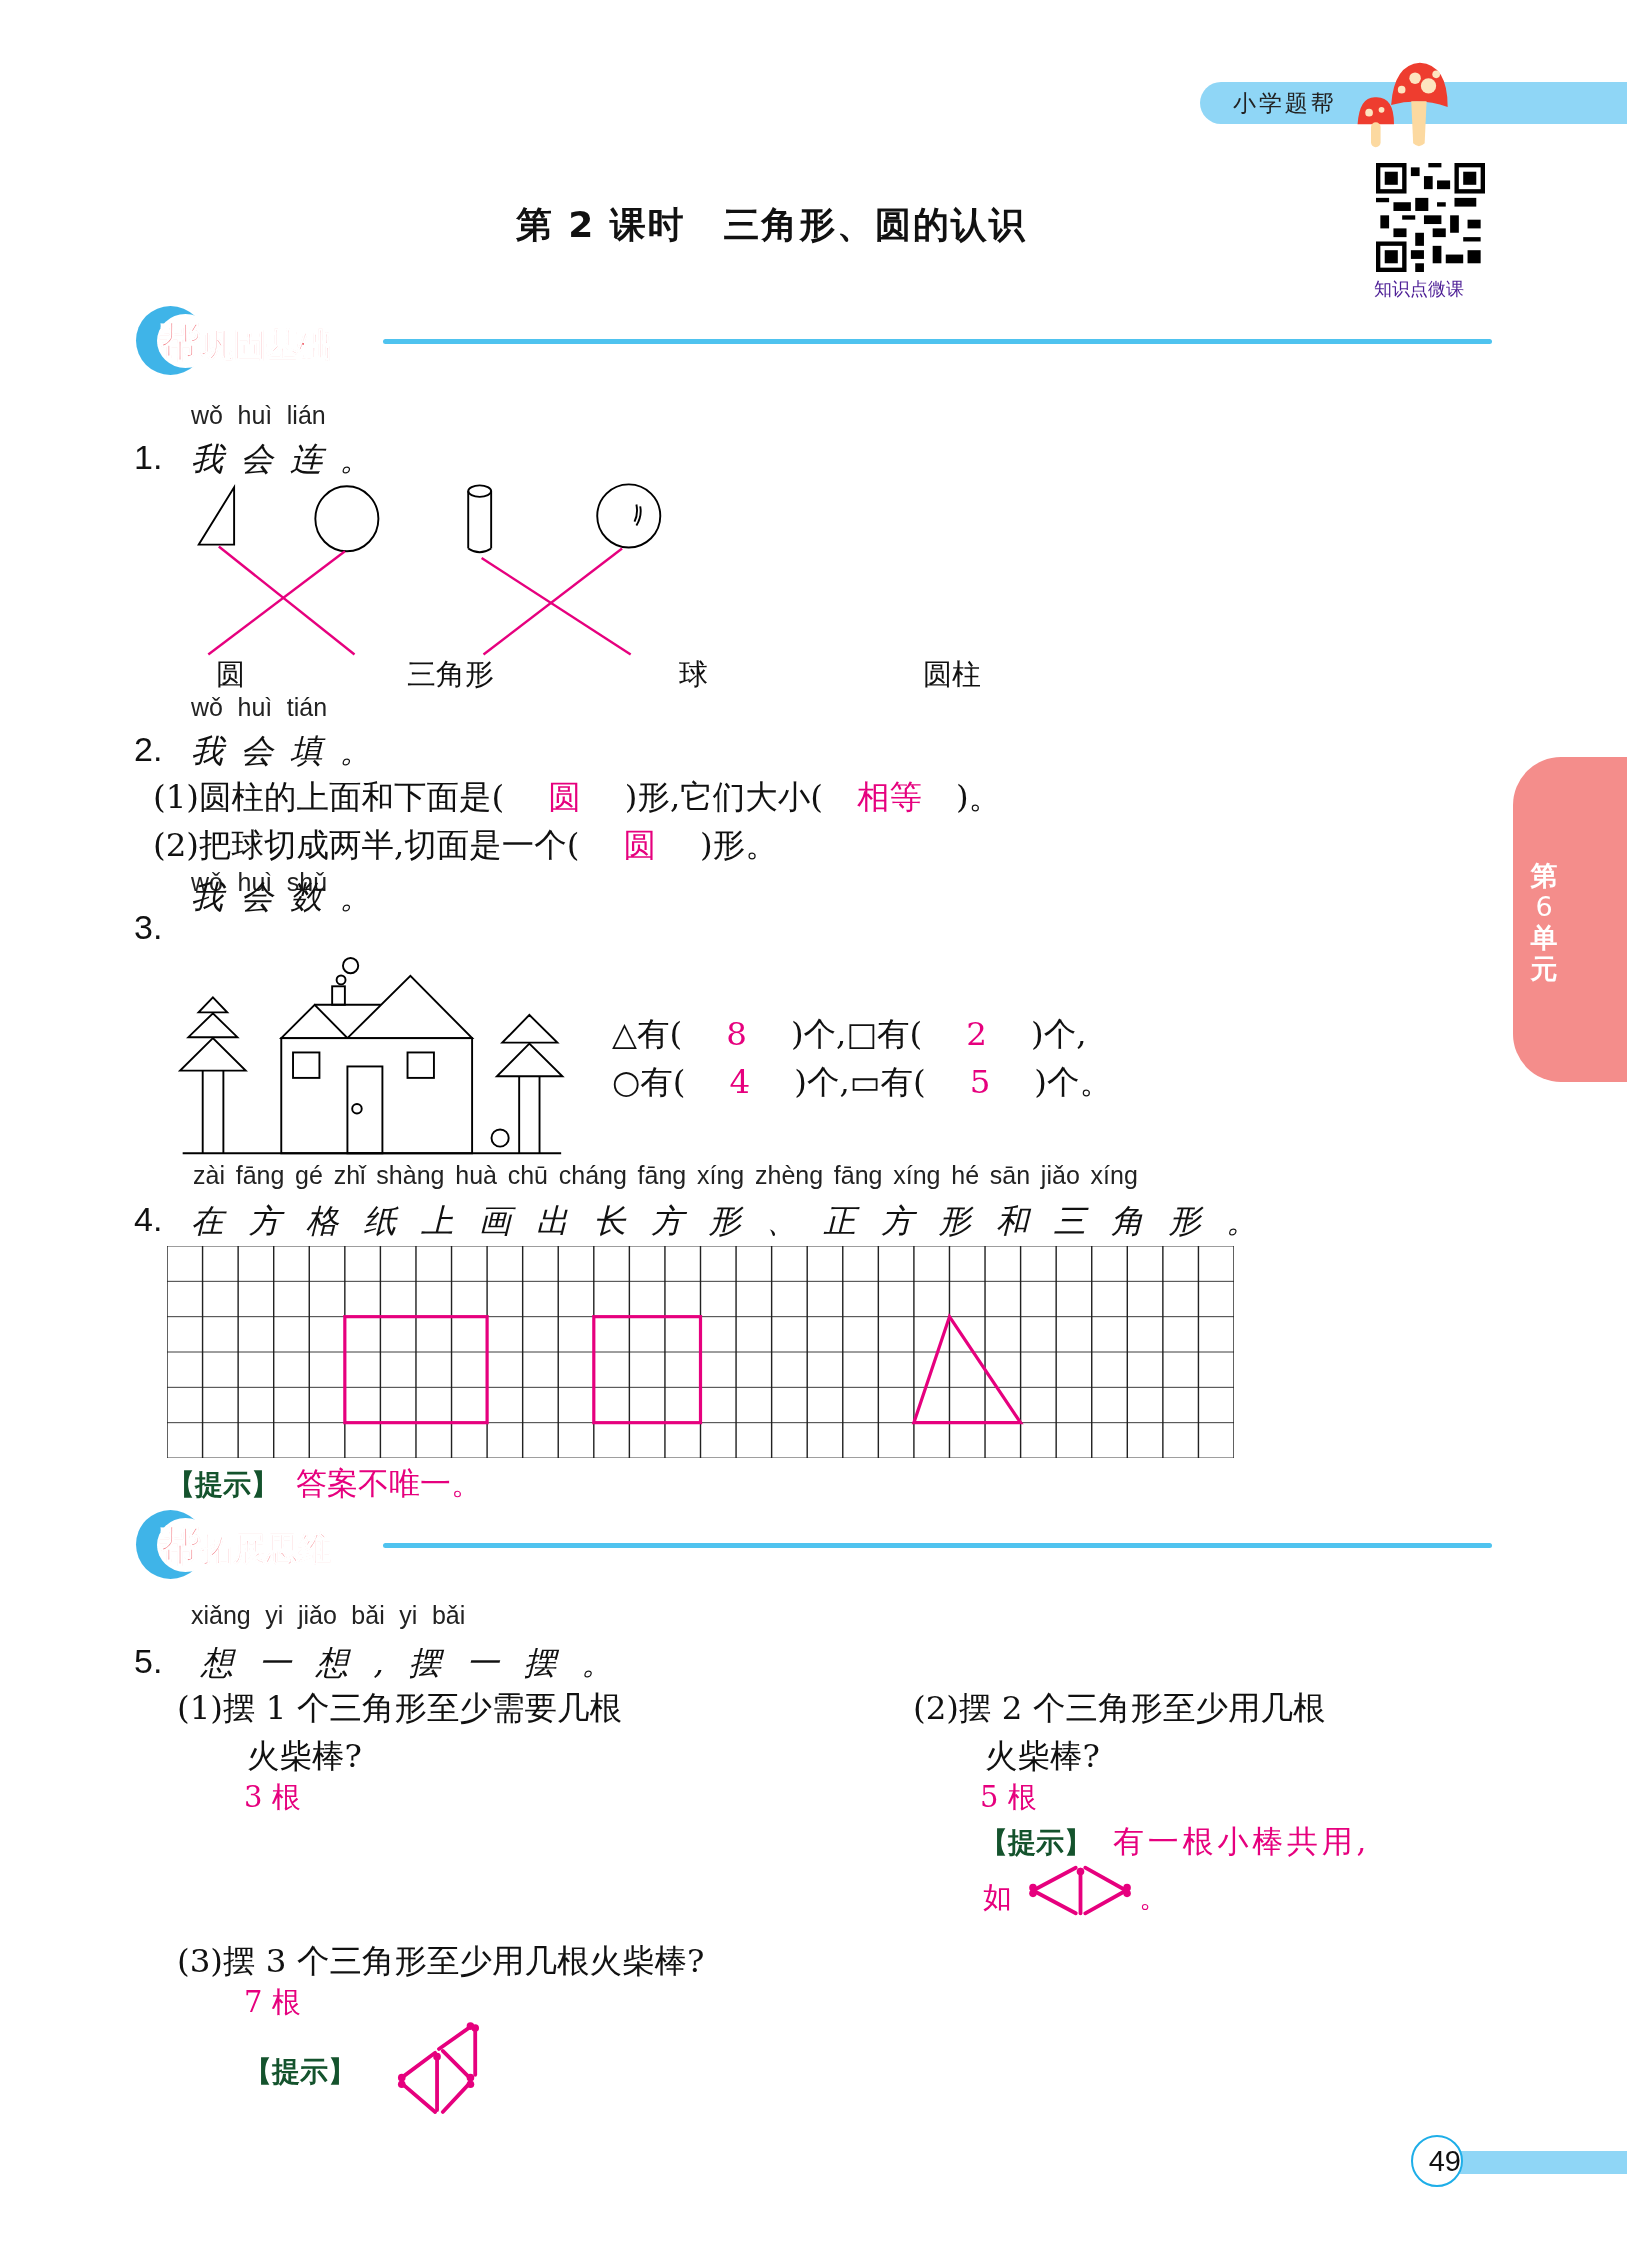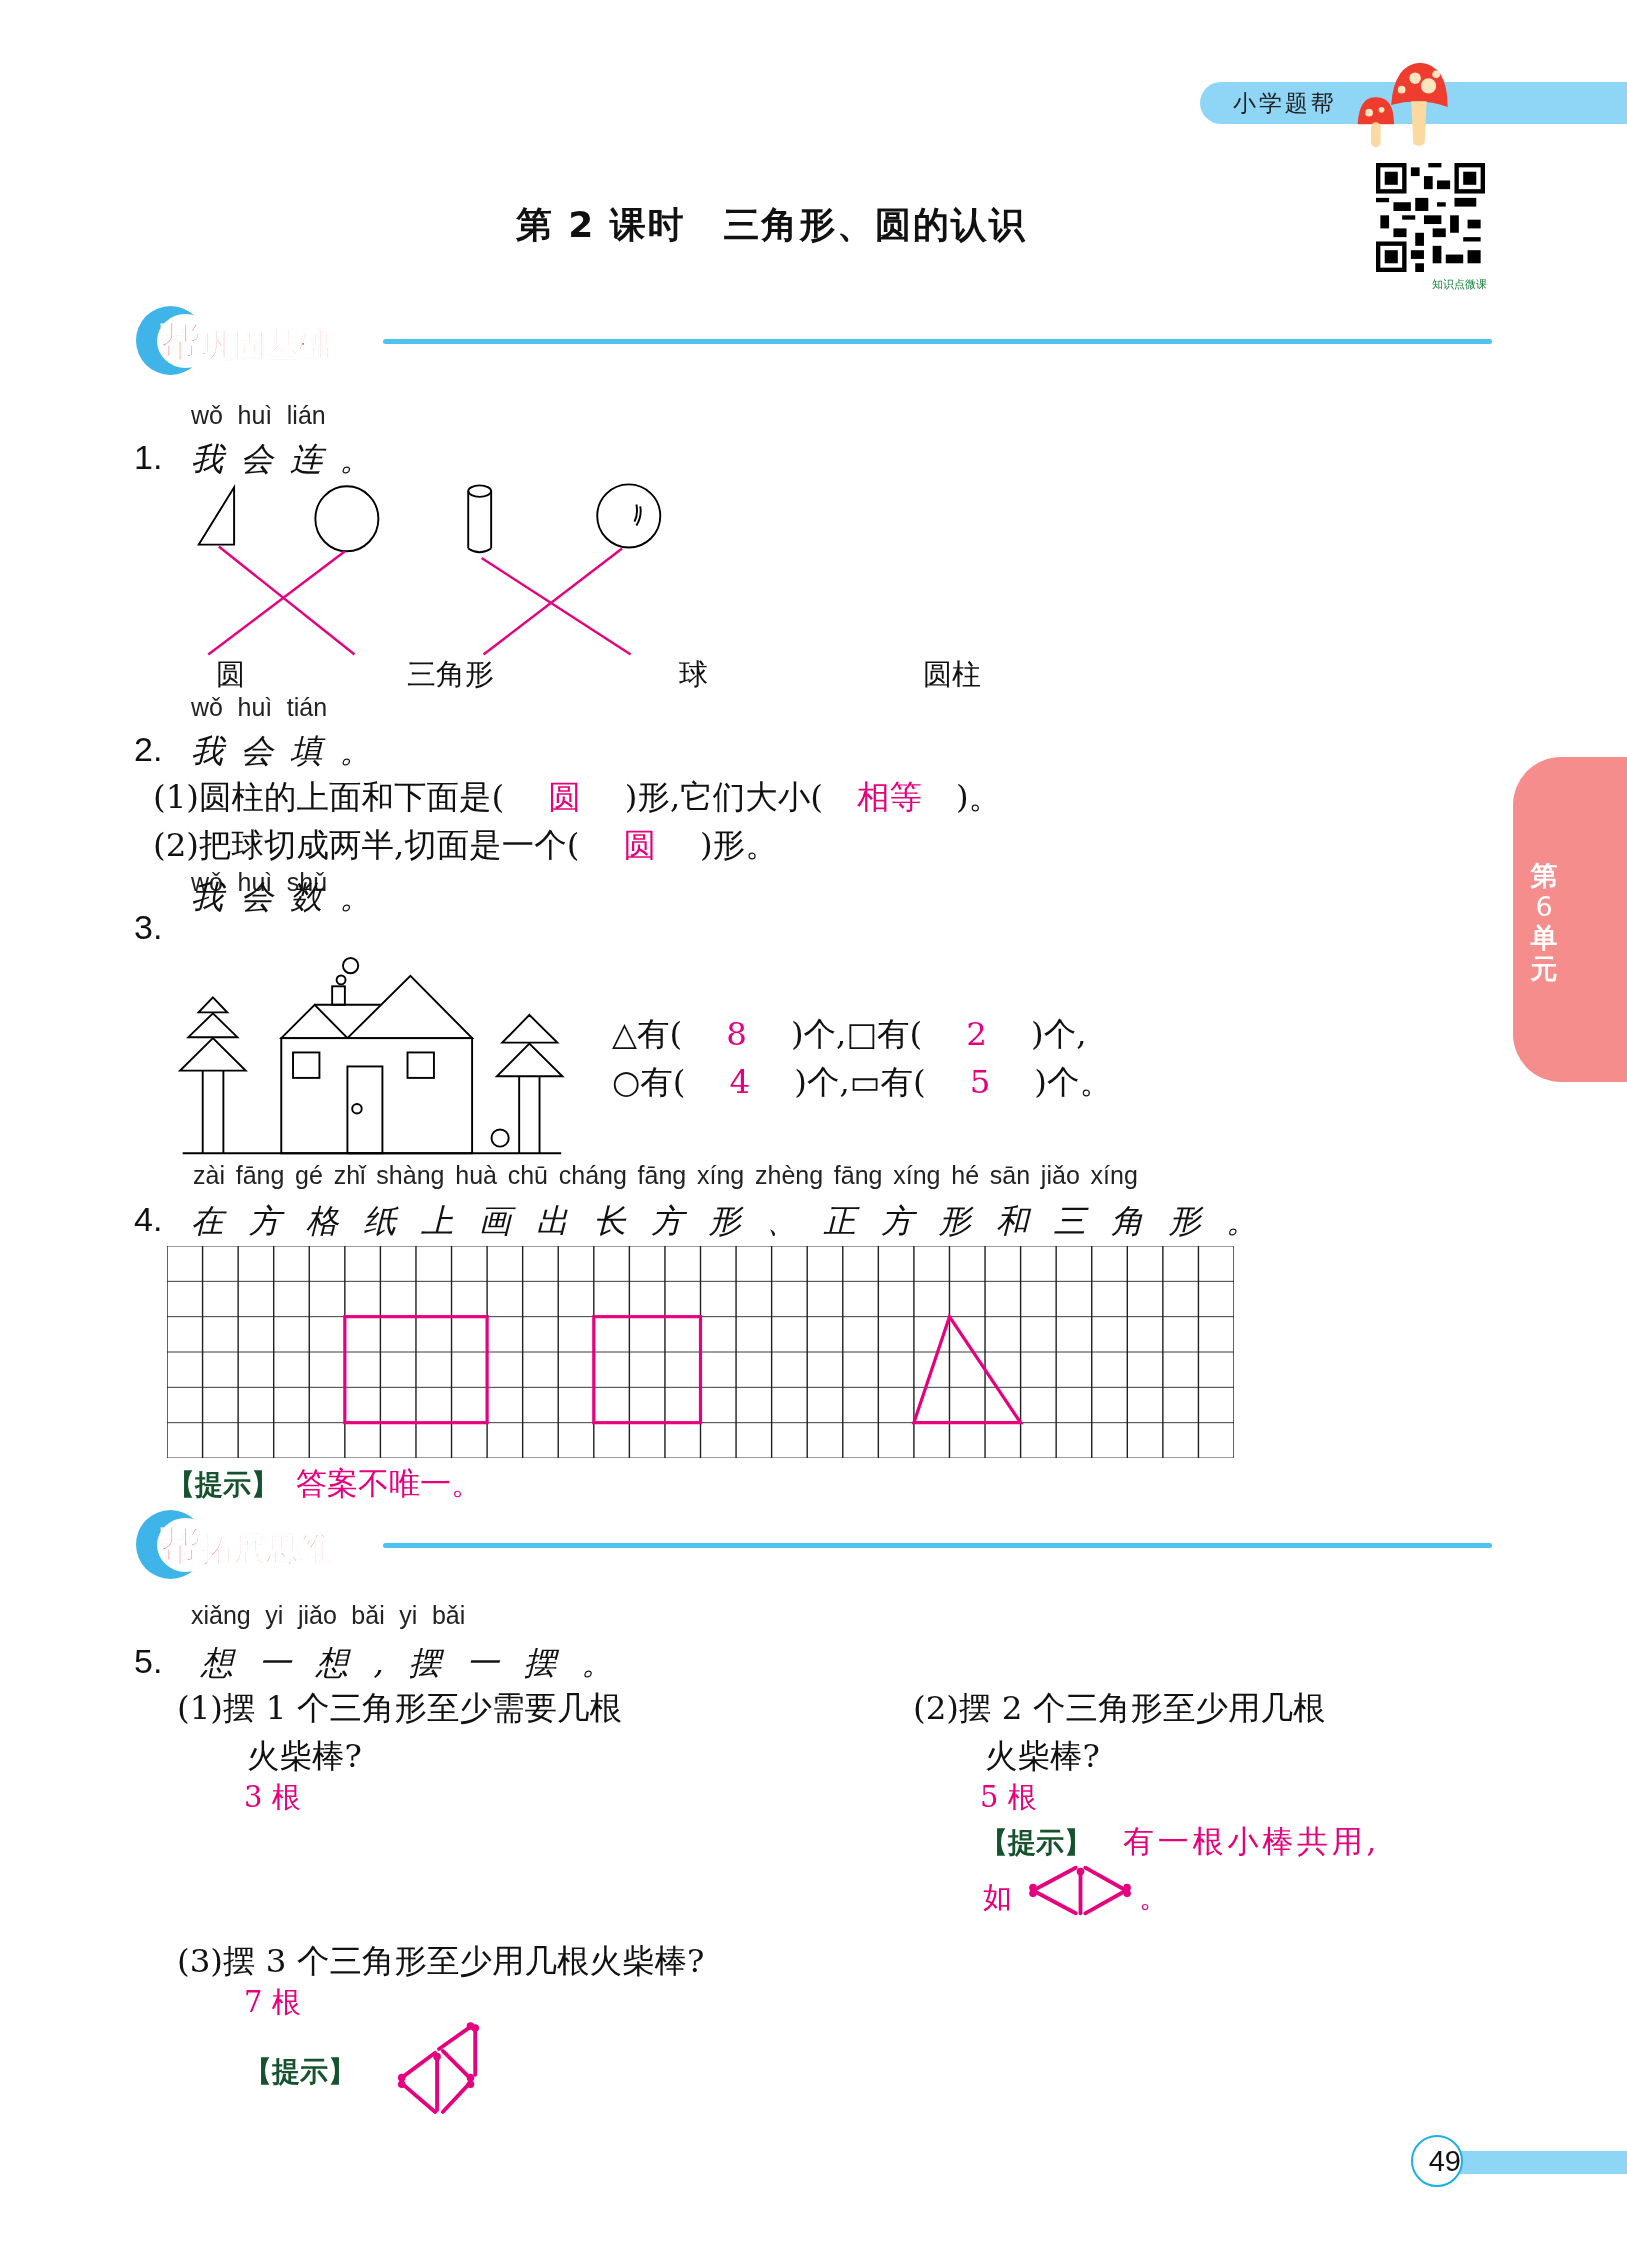--- a/index.html
+++ b/index.html
@@ -2,21 +2,21 @@
 <html><head>
 <meta charset="utf-8">
 <style>
   html,body{margin:0;padding:0;background:#fff;}
   body{width:1628px;height:2260px;position:relative;overflow:hidden;font-family:"DejaVu Serif","Liberation Serif",serif;color:#111;}
   .abs{position:absolute;}
   .pink{color:#e6007e;}
   .brand-bar{left:1200px;top:82px;width:428px;height:42px;background:#8fd6f6;border-radius:21px 0 0 21px;}
   .brand-text{left:1233px;top:88px;font-size:23px;font-family:"DejaVu Sans","Liberation Sans",sans-serif;color:#222;letter-spacing:2.9px;}
   .qr{left:1374px;top:163px;width:113px;height:109px;}
-  .qr-label{left:1374px;top:277px;width:113px;text-align:right;font-size:11px;color:#15803d;}
+  .qr-label{left:1374px;top:277px;width:113px;text-align:left;font-size:18px;color:#4c1d95;}
   .title{left:516px;top:201px;font-size:36px;font-weight:bold;font-family:"DejaVu Sans","Liberation Sans",sans-serif;letter-spacing:1.9px;}
   .sec-head{height:67px;text-align:center;}
   .sec-badge{position:absolute;left:0;top:0;width:69px;height:69px;border-radius:50%;background:#3fb4e8;}
   .sec-badge-inner{position:absolute;left:21px;top:7.6px;width:57px;height:54px;border-radius:50%;background:#fff;}
   .sec-text{position:absolute;left:23px;top:7.6px;font-size:42px;font-weight:bold;color:#f0606a;font-family:"DejaVu Sans","Liberation Sans",sans-serif;-webkit-text-stroke:1px #fff;}
   .sec-text small{font-size:32.5px;}
   .sec-line{position:absolute;left:247px;top:32.5px;height:5.7px;background:#4fc3ef;border-radius:2.9px;}
   .pinyin{font-family:"Liberation Sans","DejaVu Sans",sans-serif;font-size:25px;color:#222;word-spacing:7.6px;}
   .qnum{font-family:"Liberation Sans","DejaVu Sans",sans-serif;font-size:34px;}
   .qtext{font-size:32.5px;letter-spacing:17px;font-style:italic;}
@@ -226,21 +226,21 @@
 <div class="abs qnum" style="left:134px;top:1642px">5.</div>
 <div class="abs qtext" style="left:201px;top:1642px;letter-spacing:25px">想一想,摆一摆。</div>
 
 <div class="abs line-text" style="left:177px;top:1687px">(1)摆 1 个三角形至少需要几根</div>
 <div class="abs line-text" style="left:247px;top:1735px">火柴棒?</div>
 <div class="abs line-text pink" style="left:244px;top:1778px;font-size:29px">3 根</div>
 
 <div class="abs line-text" style="left:913px;top:1687px">(2)摆 2 个三角形至少用几根</div>
 <div class="abs line-text" style="left:985px;top:1735px">火柴棒?</div>
 <div class="abs line-text pink" style="left:980px;top:1778px;font-size:29px">5 根</div>
-<div class="abs" style="left:980px;top:1821px"><span class="hint-bracket">【提示】</span><span class="pink" style="font-size:31px;margin-left:31px;letter-spacing:3.8px">有一根小棒共用,</span></div>
+<div class="abs" style="left:980px;top:1821px"><span class="hint-bracket">【提示】</span><span class="pink" style="font-size:31px;margin-left:21px;letter-spacing:3.8px">有一根小棒共用,</span></div>
 <div class="abs pink" style="left:983px;top:1878px;font-size:29px">如</div>
 <svg class="abs" style="left:1028px;top:1862px" width="105" height="57" viewBox="0 0 110 60">
   <g stroke="#e6007e" stroke-width="4" fill="none" stroke-linecap="round">
     <line x1="5" y1="30" x2="50" y2="6"></line>
       <line x1="5" y1="30" x2="50" y2="54"></line>
       <line x1="55" y1="8" x2="55" y2="54"></line>
     <line x1="60" y1="6" x2="103" y2="30"></line>
       <line x1="60" y1="54" x2="103" y2="30"></line>
   </g>
   <g fill="#e6007e">

